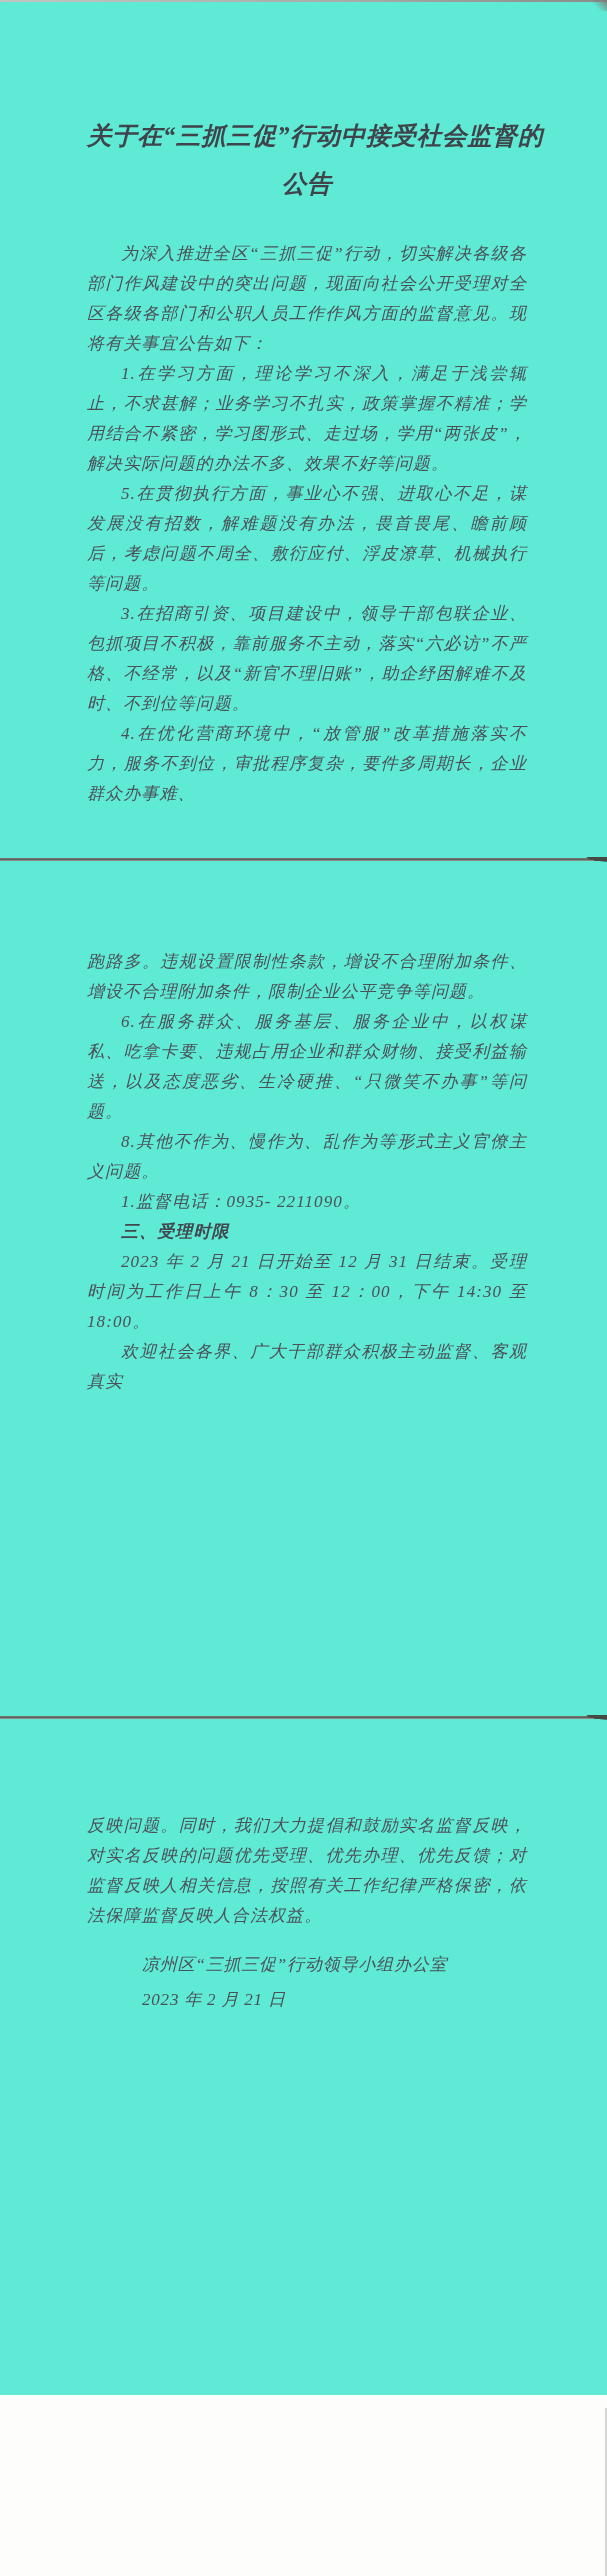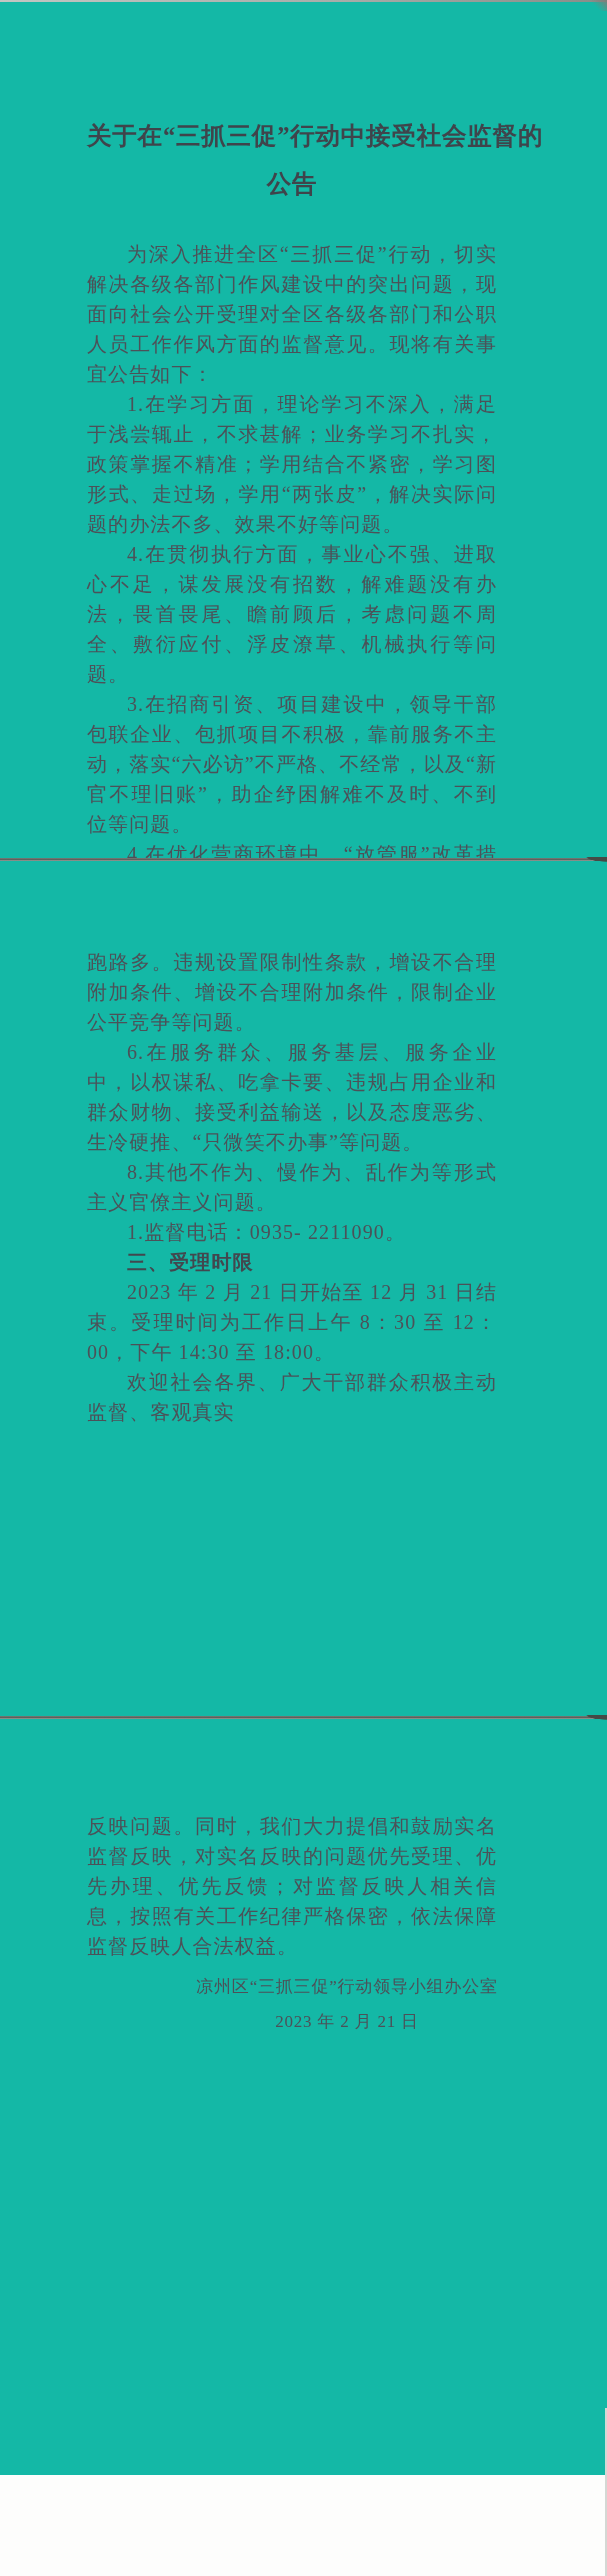--- a/index.html
+++ b/index.html
@@ -34,26 +34,27 @@
     position: absolute;
     bottom: 0; right: 0;
     width: 2.3px; height: 168px;
     background: #d4d8d4;
     z-index: 5;
   }
   .page {
     position: relative;
     box-sizing: border-box;
     padding-left: 87px;
-    padding-right: 110px;
-    background: #14b8a6;
+    padding-right: 80px;
+    background: #5eead4;
+    font-style: italic;
   }
   .page-1 { height: 858px; }
   .page-2 { height: 855px; padding-top: 86px; }
-  .page-3 { height: 756px; padding-top: 92px; }
+  .page-3 { height: 676px; padding-top: 92px; }
   
   .sep {
     position: relative;
     height: 3.1px;
     background: linear-gradient(to bottom, #7d827d 0%, #565b57 45%, #9da29d 100%);
     z-index: 4;
   }
   .sep-wedge {
     position: absolute;
     right: 0; top: -0.8px;
@@ -69,32 +70,32 @@
     color: #3f444b;
     letter-spacing: 0.8px;
   }
   .doc-title .tline {
     display: block;
     line-height: 48px;
     white-space: nowrap;
   }
   .para {
     margin: 0;
-    font-size: 20px;
+    font-size: 17px;
     line-height: 30px;
     text-align: justify;
     color: #4c5158;
     letter-spacing: 1.1px;
   }
   .indent { text-indent: 2em; }
   .bold { font-weight: bold; color: #42474e; }
   .body-start { margin-top: 31px; }
   .sig-block {
-    margin-top: 8px;
-    text-align: center;
+    margin-top: 16px;
+    text-align: left;
     transform: translateX(55px);
   }
   .sig-line {
     margin: 0;
     font-size: 17px;
     line-height: 35px;
     color: #4c5158;
     letter-spacing: 0.8px;
   }
 </style>
@@ -106,21 +107,21 @@
   <div class="top-edge"></div>
   <div class="corner-mark"></div>
 
   <div class="page page-1">
     <h1 class="doc-title">
       <span class="tline">关于在“三抓三促”行动中接受社会监督的</span>
       <span class="tline">公告</span>
     </h1>
     <p class="para indent body-start">为深入推进全区“三抓三促”行动，切实解决各级各部门作风建设中的突出问题，现面向社会公开受理对全区各级各部门和公职人员工作作风方面的监督意见。现将有关事宜公告如下：</p>
     <p class="para indent">1.在学习方面，理论学习不深入，满足于浅尝辄止，不求甚解；业务学习不扎实，政策掌握不精准；学用结合不紧密，学习图形式、走过场，学用“两张皮”，解决实际问题的办法不多、效果不好等问题。</p>
-    <p class="para indent">4.在贯彻执行方面，事业心不强、进取心不足，谋发展没有招数，解难题没有办法，畏首畏尾、瞻前顾后，考虑问题不周全、敷衍应付、浮皮潦草、机械执行等问题。</p>
+    <p class="para indent">5.在贯彻执行方面，事业心不强、进取心不足，谋发展没有招数，解难题没有办法，畏首畏尾、瞻前顾后，考虑问题不周全、敷衍应付、浮皮潦草、机械执行等问题。</p>
     <p class="para indent">3.在招商引资、项目建设中，领导干部包联企业、包抓项目不积极，靠前服务不主动，落实“六必访”不严格、不经常，以及“新官不理旧账”，助企纾困解难不及时、不到位等问题。</p>
     <p class="para indent">4.在优化营商环境中，“放管服”改革措施落实不力，服务不到位，审批程序复杂，要件多周期长，企业群众办事难、</p>
   </div>
 
   <div class="sep">
     <div class="sep-wedge"></div>
   </div>
 
   <div class="page page-2">
     <p class="para">跑路多。违规设置限制性条款，增设不合理附加条件、增设不合理附加条件，限制企业公平竞争等问题。</p>

